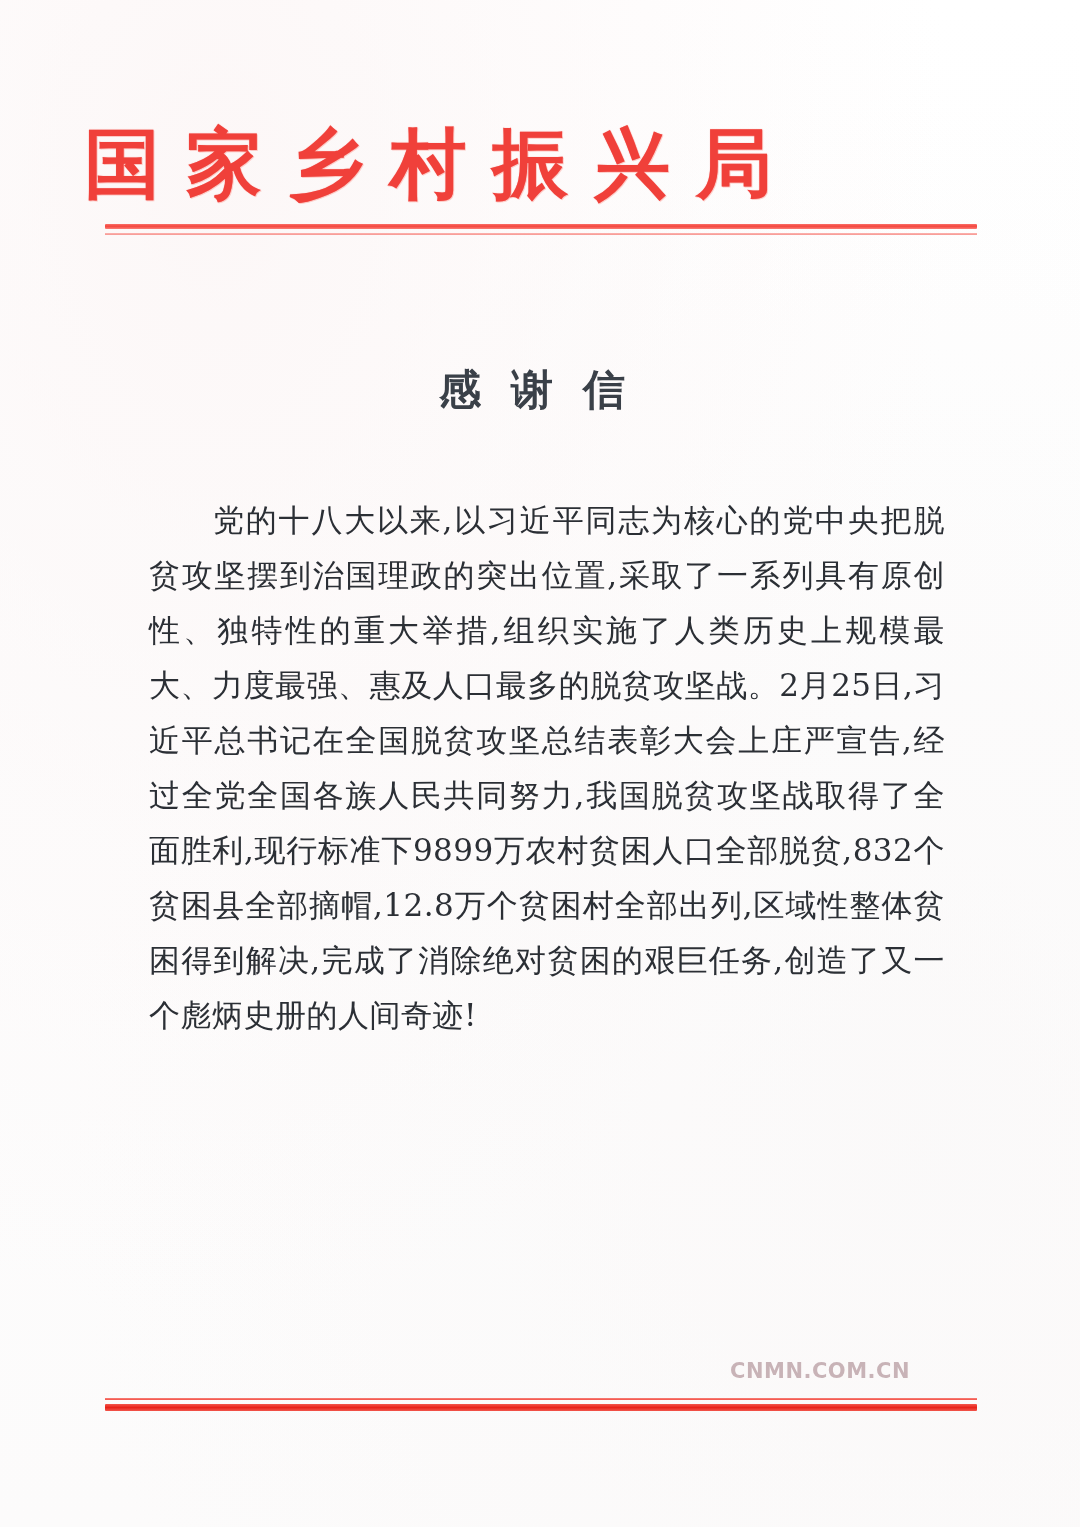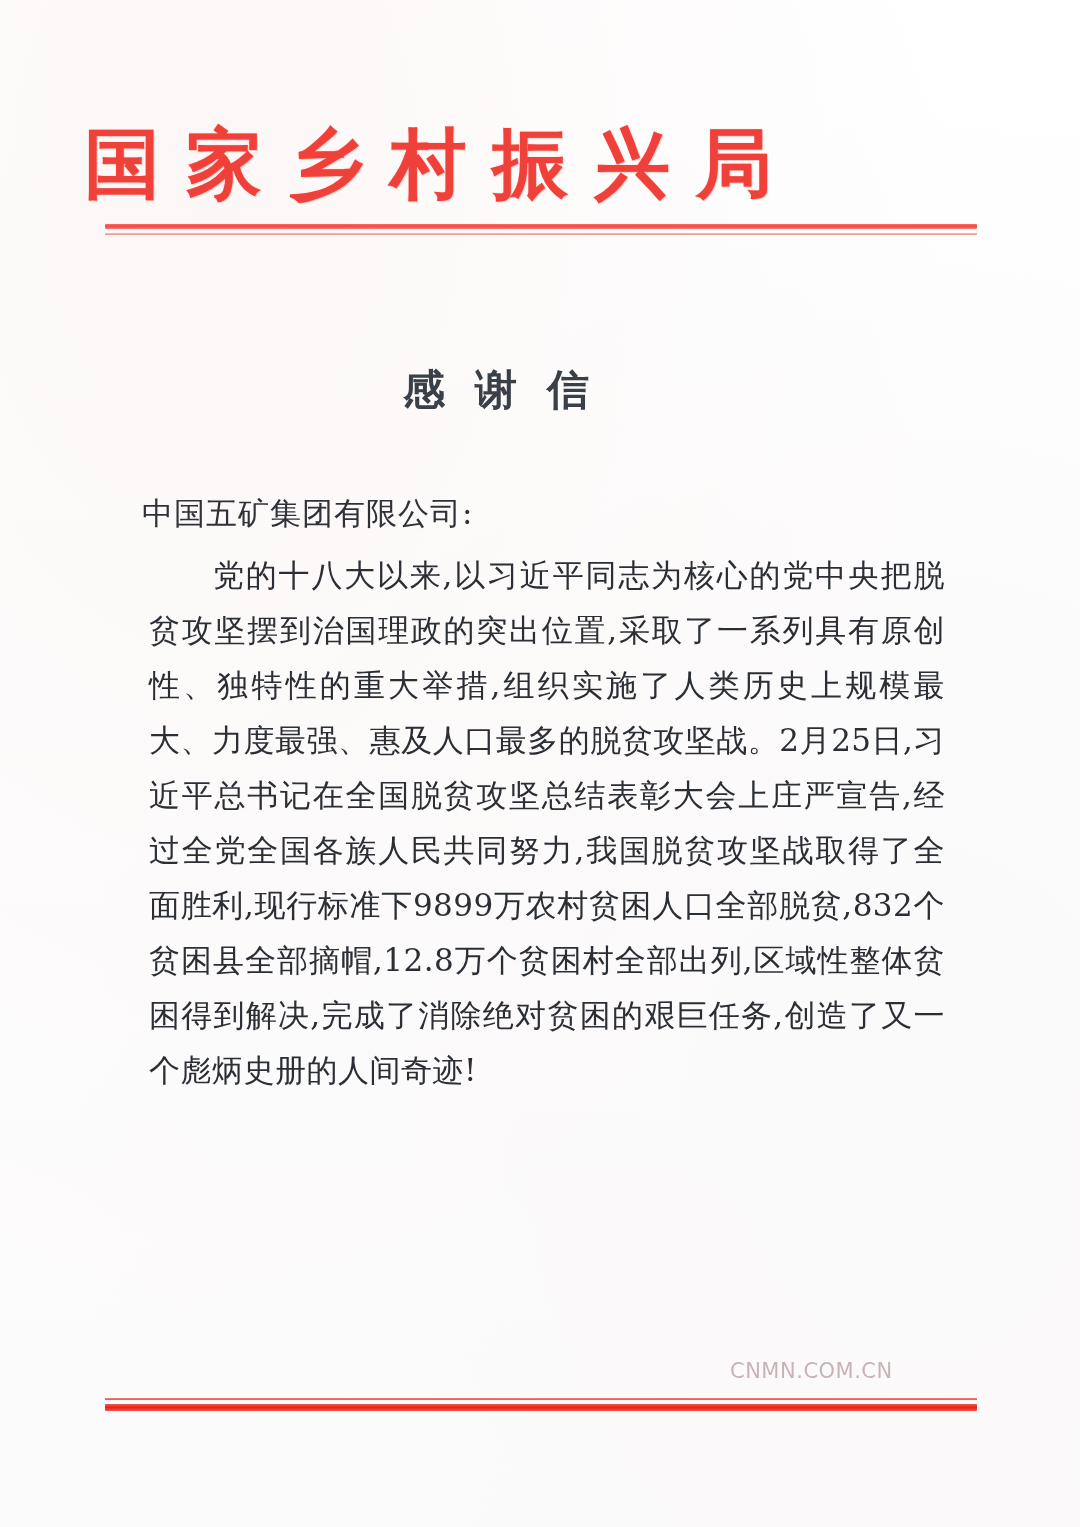--- a/index.html
+++ b/index.html
@@ -89,20 +89,21 @@
     border-radius: 1px;
   }
 
   
   .doc-title {
     position: absolute;
     left: 0;
     top: 362px;
     width: 992px;
     text-align: center;
+    padding-left: 36px;
   }
   .doc-title-text {
     display: inline-block;
     font-family: "DejaVu Sans", "Liberation Sans", sans-serif;
     font-size: 42px;
     line-height: 56px;
     font-weight: 700;
     letter-spacing: 30px;
     text-indent: 30px;
     color: #3a4048;
@@ -139,21 +140,21 @@
 
   
   .watermark {
     position: absolute;
     left: 730px;
     top: 1358px;
     font-family: "DejaVu Sans", "Liberation Sans", sans-serif;
     font-size: 21px;
     line-height: 26px;
     letter-spacing: 0.5px;
-    font-weight: 400;
+    font-weight: 700;
     color: #c6b0b4;
     opacity: 0.95;
     white-space: nowrap;
   }
 </style>
 </head>
 <body>
 
 <div class="page">
   <div class="paper-tint"></div>
@@ -166,21 +167,20 @@
     <div class="rule-thick-light"></div>
     <div class="rule-gap-sm"></div>
     <div class="rule-thin-light"></div>
   </div>
 
   <div class="doc-title">
     <span class="doc-title-text">感谢信</span>
   </div>
 
   <div class="body-block">
-    <div class="salutation">中国五矿集团有限公司:</div>
     <p class="para">党的十八大以来,以习近平同志为核心的党中央把脱贫攻坚摆到治国理政的突出位置,采取了一系列具有原创性、独特性的重大举措,组织实施了人类历史上规模最大、力度最强、惠及人口最多的脱贫攻坚战。2月25日,习近平总书记在全国脱贫攻坚总结表彰大会上庄严宣告,经过全党全国各族人民共同努力,我国脱贫攻坚战取得了全面胜利,现行标准下9899万农村贫困人口全部脱贫,832个贫困县全部摘帽,12.8万个贫困村全部出列,区域性整体贫困得到解决,完成了消除绝对贫困的艰巨任务,创造了又一个彪炳史册的人间奇迹!</p>
   </div>
 
   <div class="watermark">CNMN.COM.CN</div>
 
   <div class="rule-wrap-bottom">
     <div class="rule-thin-dark"></div>
     <div class="rule-gap-xs"></div>
     <div class="rule-thick-dark"></div>
   </div>

